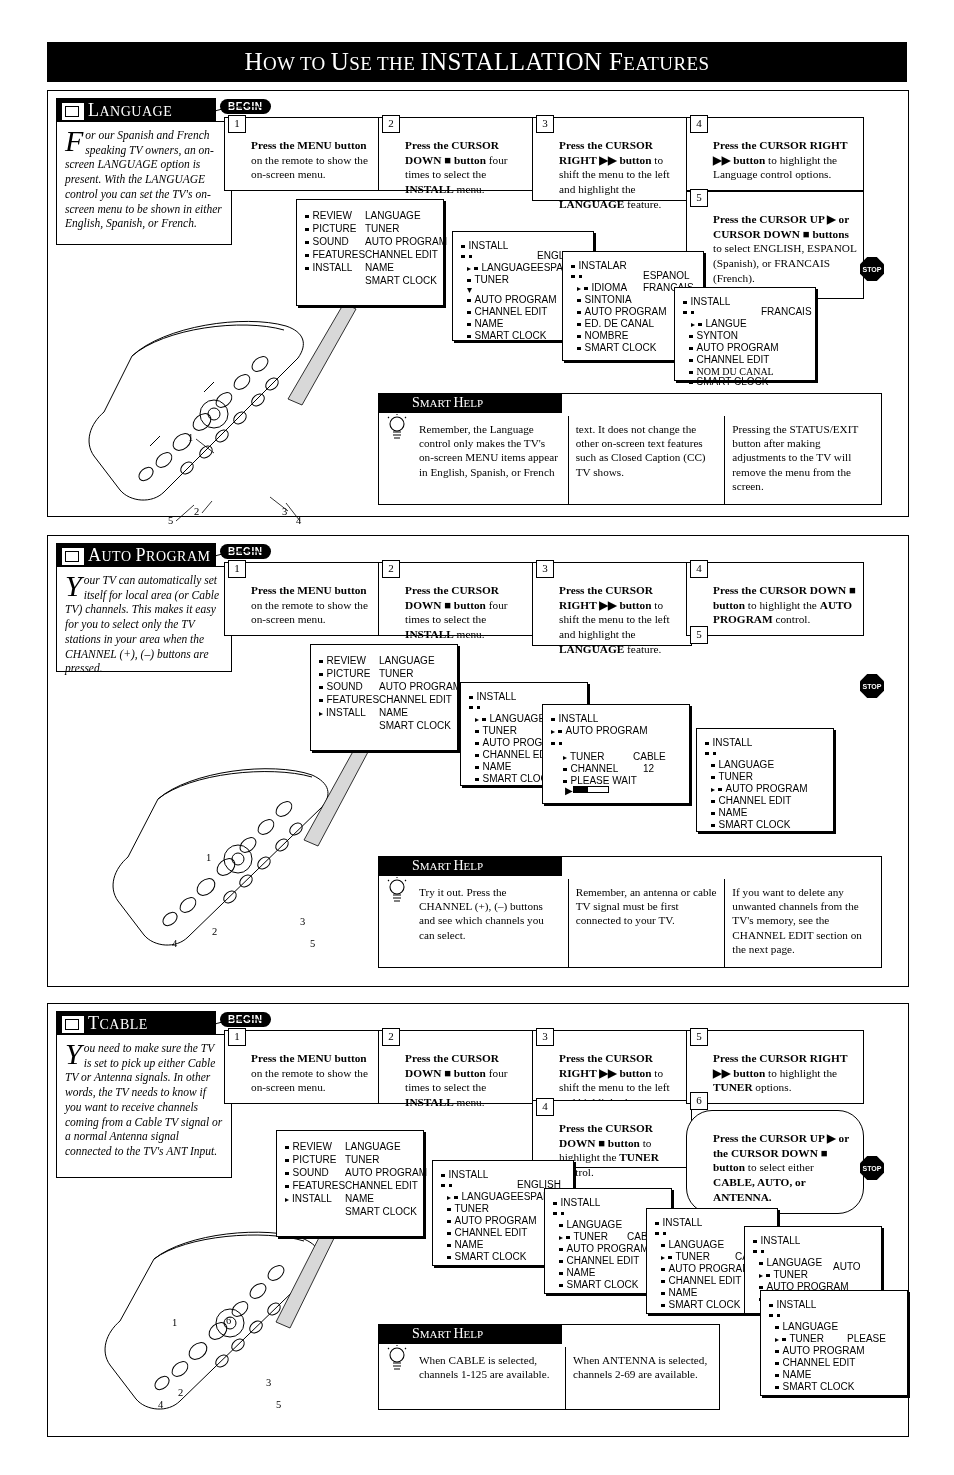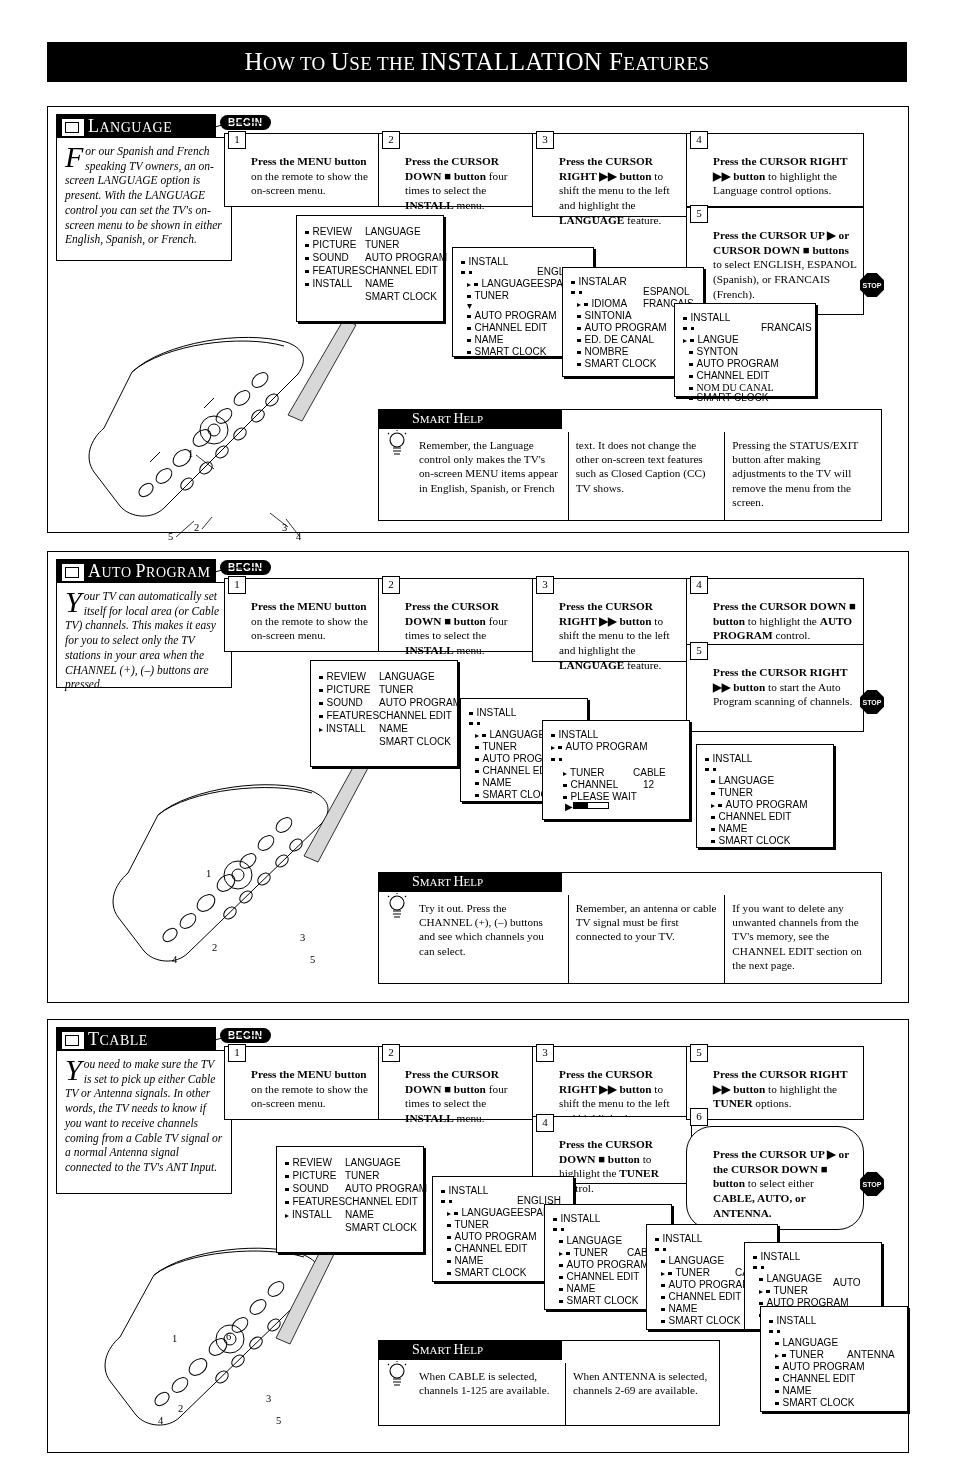--- a/index.html
+++ b/index.html
@@ -7,21 +7,21 @@
   .page{position:absolute;left:0;top:0;width:954px;height:1475px;}
 
   
   .header{position:absolute;left:47px;top:42px;width:860px;height:40px;background:#000;color:#fff;
           display:flex;align-items:center;justify-content:center;}
   .header .t{font-family:"Liberation Serif",serif;font-size:25px;letter-spacing:.4px;white-space:nowrap;}
   .header .t .sc{font-size:19px;}
   .header .t .big{font-size:25px;}
 
   
-  .sect{position:absolute;border:1px solid #000;background:#fff;margin-top:16px;}
+  .sect{position:absolute;border:1px solid #000;background:#fff;}
   .s1{left:47px;top:90px;width:860px;height:425px;}
   .s2{left:47px;top:535px;width:860px;height:450px;}
   .s3{left:47px;top:1003px;width:860px;height:432px;}
 
   
   .titlebar{position:absolute;background:#000;color:#fff;height:24px;display:flex;align-items:center;padding-left:8px;}
   .titlebar .tt{font-family:"Liberation Serif",serif;font-size:18px;letter-spacing:.5px;}
   .titlebar .tt .sc{font-size:14px;}
   .tvicon{position:absolute;width:22px;height:17px;border:2px solid #000;border-radius:2px;background:#fff;}
   .tvicon:after{content:"";position:absolute;left:3px;top:2.5px;width:12px;height:9px;border:1px solid #000;}
@@ -206,21 +206,21 @@
       <div class="row" style="left:14px;top:66px;"><span class="sq"></span>ED. DE CANAL</div>
       <div class="row" style="left:14px;top:78px;"><span class="sq"></span>NOMBRE</div>
       <div class="row" style="left:14px;top:90px;"><span class="sq"></span>SMART CLOCK</div>
       <div class="row" style="left:80px;top:18px;">ESPANOL</div>
       <div class="row" style="left:80px;top:30px;">FRANCAIS</div>
     </div>
 
     <div class="menu" style="left:626px;top:196px;width:140px;height:92px;">
       <div class="row" style="left:8px;top:8px;"><span class="sq"></span>INSTALL</div>
       <div class="row" style="left:8px;top:18px;"><span class="sq"></span><span class="sq"></span></div>
-      <div class="row" style="left:8px;top:30px;"><span class="cur"></span><span class="sq"></span>LANGUE</div>
+      <div class="row" style="left:16px;top:30px;"><span class="cur"></span><span class="sq"></span>LANGUE</div>
       <div class="row" style="left:14px;top:42px;"><span class="sq"></span>SYNTON</div>
       <div class="row" style="left:14px;top:54px;"><span class="sq"></span>AUTO PROGRAM</div>
       <div class="row" style="left:14px;top:66px;"><span class="sq"></span>CHANNEL EDIT</div>
       <div class="row" style="left:14px;top:78px;font-family:Liberation Serif, serif;"><span class="sq"></span>NOM DU CANAL</div>
       <div class="row" style="left:14px;top:88px;"><span class="sq"></span>SMART CLOCK</div>
       <div class="row" style="left:86px;top:18px;">FRANCAIS</div>
     </div>
 
     <div class="shbox" style="left:330px;top:302px;width:502px;height:110px;">
       <div class="shbar" style="width:136px;">
@@ -272,23 +272,20 @@
     <div class="step" style="left:484px;top:26px;width:146px;height:58px;">
       <div style="margin-left:20px;"><b>Press the CURSOR RIGHT ▶▶ button</b> to shift the menu to the left and highlight the <b>LANGUAGE</b> feature.</div>
     </div>
     <div class="stepnum" style="left:488px;top:24px;">3</div>
 
     <div class="step" style="left:638px;top:26px;width:164px;height:48px;">
       <div style="margin-left:20px;"><b>Press the CURSOR DOWN ■ button</b> to highlight the <b>AUTO PROGRAM</b> control.</div>
     </div>
     <div class="stepnum" style="left:642px;top:24px;">4</div>
 
-    <div class="step" style="left:638px;top:92px;width:164px;height:62px;">
-      <div style="margin-left:20px;"><b>Press the CURSOR RIGHT ▶▶ button</b> to start the Auto Program scanning of channels.</div>
-    </div>
     <div class="stepnum" style="left:642px;top:90px;">5</div>
     <div class="stop" style="left:812px;top:138px;">STOP</div>
 
     <svg class="remote" style="left:18px;top:215px;width:290px;height:210px;">
       <g fill="none" stroke="#000" stroke-width="1">
         <path d="M92,48 C124,20 206,10 246,24 C264,32 266,44 256,56 L122,186 C110,198 88,196 78,184 L52,150 C42,136 48,118 62,106 Z"></path>
         <path d="M92,48 C124,22 204,14 246,26"></path>
         <ellipse cx="140" cy="136" rx="10" ry="7" transform="rotate(-40 140 136)"></ellipse>
         <ellipse cx="160" cy="116" rx="10" ry="7" transform="rotate(-40 160 116)"></ellipse>
         <ellipse cx="122" cy="154" rx="9" ry="6" transform="rotate(-40 122 154)"></ellipse>
@@ -520,21 +517,21 @@
 
     <div class="menu" style="left:712px;top:286px;width:146px;height:104px;">
       <div class="row" style="left:8px;top:8px;"><span class="sq"></span>INSTALL</div>
       <div class="row" style="left:8px;top:18px;"><span class="sq"></span><span class="sq"></span></div>
       <div class="row" style="left:14px;top:30px;"><span class="sq"></span>LANGUAGE</div>
       <div class="row" style="left:14px;top:42px;"><span class="cur"></span><span class="sq"></span>TUNER</div>
       <div class="row" style="left:14px;top:54px;"><span class="sq"></span>AUTO PROGRAM</div>
       <div class="row" style="left:14px;top:66px;"><span class="sq"></span>CHANNEL EDIT</div>
       <div class="row" style="left:14px;top:78px;"><span class="sq"></span>NAME</div>
       <div class="row" style="left:14px;top:90px;"><span class="sq"></span>SMART CLOCK</div>
-      <div class="row" style="left:86px;top:42px;">ANTENNA</div>
+      <div class="row" style="left:86px;top:42px;">PLEASE</div>
     </div>
 
     <div class="shbox" style="left:330px;top:320px;width:340px;height:84px;">
       <div class="shbar" style="width:136px;">
         <span class="tt"><span style="font-size:14px;">S</span><span class="sc">MART </span><span style="font-size:14px;">H</span><span class="sc">ELP</span></span>
       </div>
       <svg class="bulb" viewBox="0 0 24 26" style="top:20px;">
         <g stroke="#000" fill="none" stroke-width="1.1">
           <circle cx="12" cy="10" r="7" fill="#fff"></circle>
           <path d="M8,18 h8 M8,21 h8 M9,24 h6"></path>

